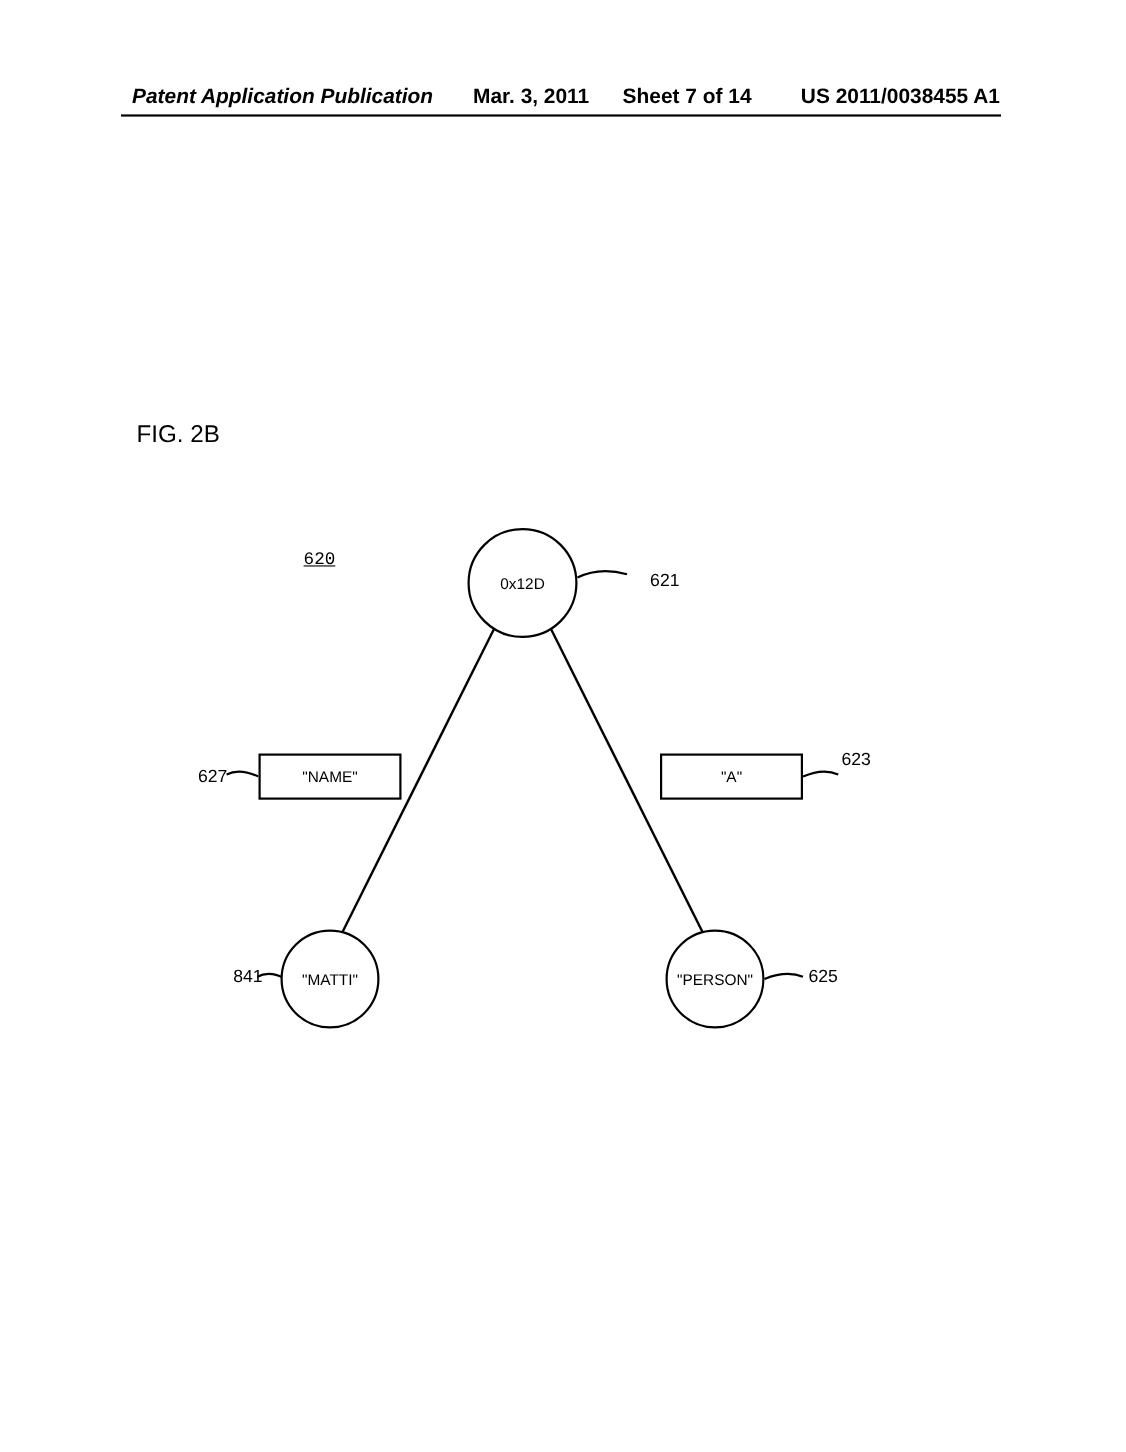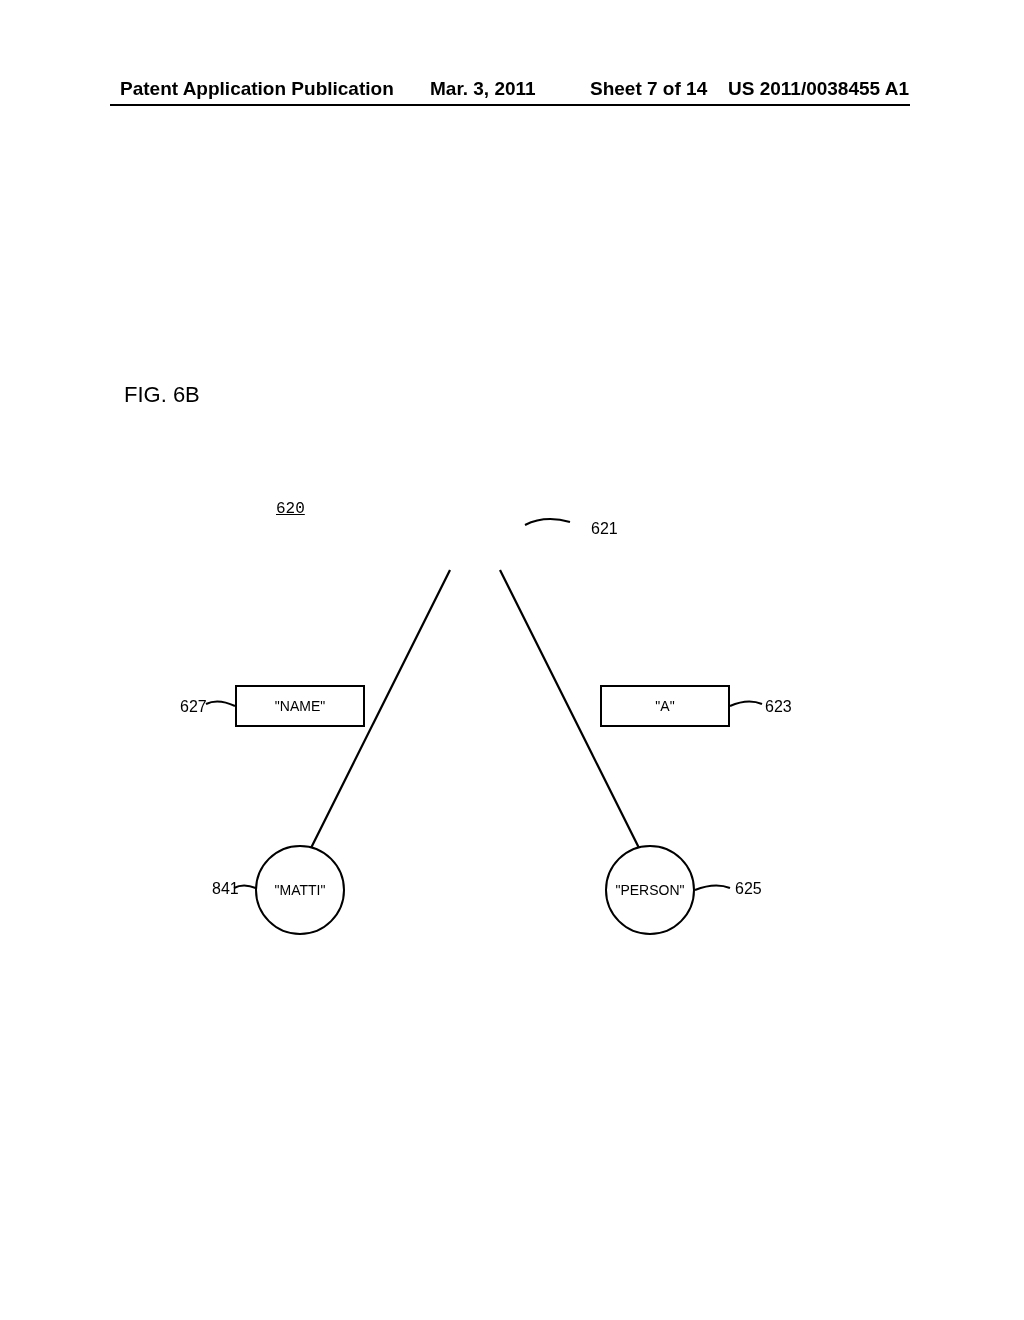--- a/index.html
+++ b/index.html
@@ -21,23 +21,23 @@
     top: 78px;
     left: 0;
     width: 1024px;
   }
   .header-text {
     position: absolute;
     font-size: 19px;
     font-weight: bold;
     white-space: nowrap;
   }
-  .hdr-left   { left: 120px; }
+  .hdr-left   { left: 120px; font-style: italic; }
   .hdr-date   { left: 430px; }
-  .hdr-sheet  { left: 566px; margin-left: 24px; }
+  .hdr-sheet  { left: 566px; }
   .hdr-pubnum { left: 728px; }
   .header-rule {
     position: absolute;
     top: 104px;
     left: 110px;
     width: 800px;
     height: 0;
     border-top: 2px solid #000;
   }
   .fig-label {
@@ -84,39 +84,39 @@
   .node-left   { left: 155px; top: 405px; width: 90px;  height: 90px; }
   .node-right  { left: 505px; top: 405px; width: 90px;  height: 90px; }
   .rect-left   { left: 135px; top: 245px; width: 130px; height: 42px; }
   .rect-right  { left: 500px; top: 245px; width: 130px; height: 42px; }
   .ref-label {
     position: absolute;
     font-size: 16px;
   }
   .ref-620 { left: 176px; top: 60px; text-decoration: underline; font-family: Liberation Mono, monospace; }
   .ref-621 { left: 491px; top: 80px; }
-  .ref-623 { left: 665px; top: 258px; }
+  .ref-623 { left: 665px; top: 242px; }
   .ref-625 { left: 635px; top: 440px; }
   .ref-627 { left: 80px;  top: 258px; }
   .ref-629 { left: 112px; top: 440px; }
 </style>
 </head>
 <body>
 
 <div class="page">
 
   <div class="header">
     <div class="header-text hdr-left">Patent Application Publication</div>
     <div class="header-text hdr-date">Mar. 3, 2011</div>
     <div class="header-text hdr-sheet">Sheet 7 of 14</div>
     <div class="header-text hdr-pubnum">US 2011/0038455 A1</div>
   </div>
   <div class="header-rule"></div>
 
-  <div class="fig-label">FIG. 6B</div>
+  <div class="fig-label">FIG. 2B</div>
 
   <div class="diagram">
 
     <svg width="820" height="520">
 
       <line x1="350" y1="130" x2="210" y2="410" stroke="#000" stroke-width="2.2"></line>
 
       <line x1="400" y1="130" x2="540" y2="410" stroke="#000" stroke-width="2.2"></line>
 
       <path d="M425 85 Q 445 75 470 82" stroke="#000" stroke-width="2" fill="none"></path>
@@ -125,20 +125,23 @@
 
       <path d="M595 450 Q 615 442 630 448" stroke="#000" stroke-width="2" fill="none"></path>
 
       <path d="M135 266 Q 118 258 106 264" stroke="#000" stroke-width="2" fill="none"></path>
 
       <path d="M160 450 Q 145 442 134 448" stroke="#000" stroke-width="2" fill="none"></path>
     </svg>
 
     <div class="ref-label ref-620">620</div>
 
+    <div class="node-circle node-root">
+      <span class="node-text">0x12D</span>
+    </div>
     <div class="ref-label ref-621">621</div>
 
     <div class="node-rect rect-left">
       <span class="node-text">"NAME"</span>
     </div>
     <div class="ref-label ref-627">627</div>
 
     <div class="node-rect rect-right">
       <span class="node-text">"A"</span>
     </div>

